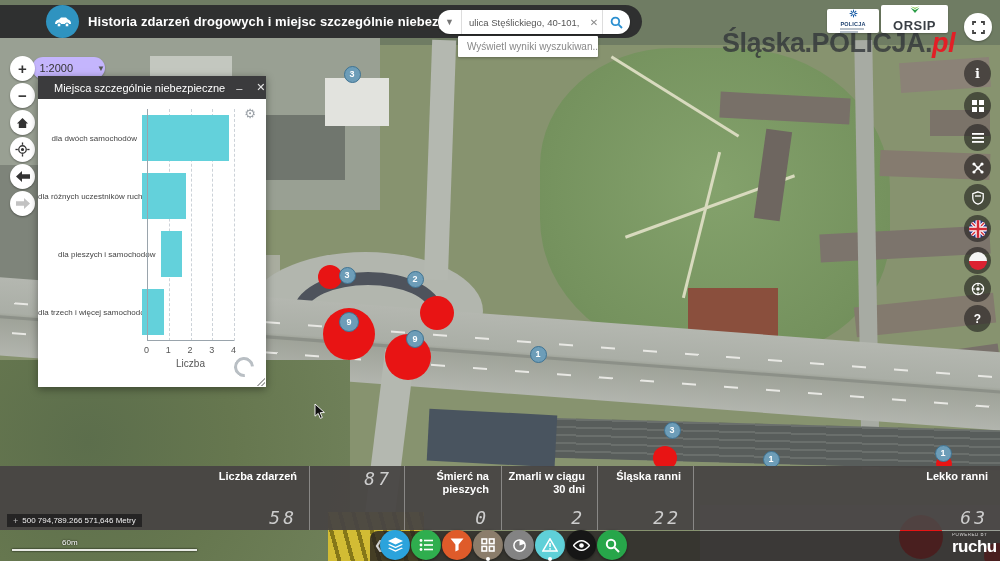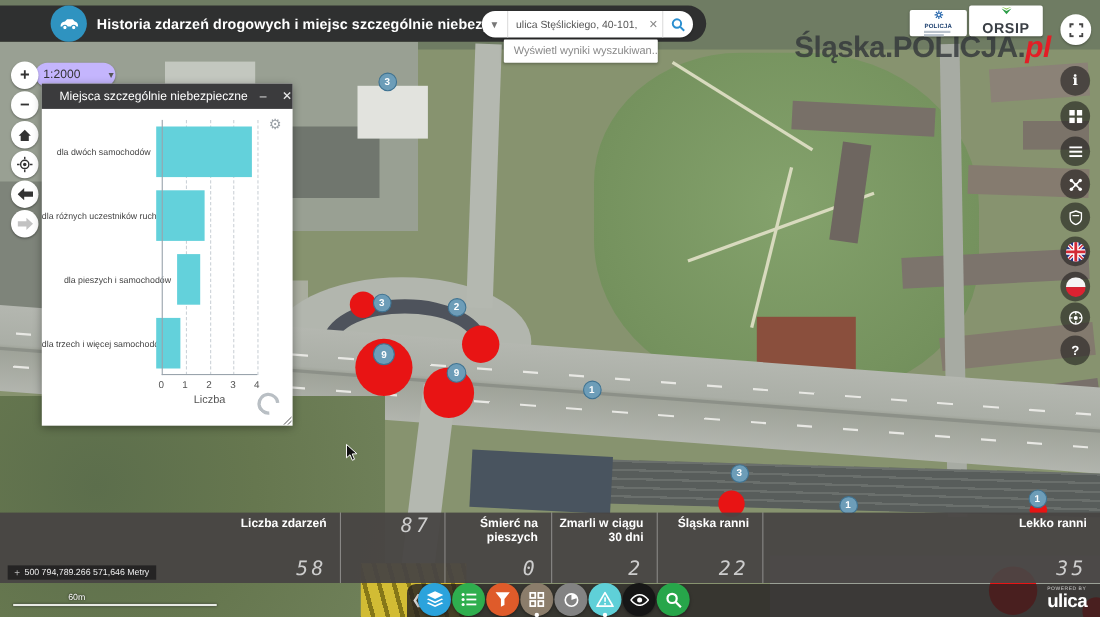--- a/index.html
+++ b/index.html
@@ -346,21 +346,21 @@
       <div class="stat-cell" style="width: 96px;">
         <div class="stat-label">Zmarli w ciągu 30 dni</div>
         <div class="stat-value">2</div>
       </div>
       <div class="stat-cell" style="width: 96px;">
         <div class="stat-label">Śląska ranni</div>
         <div class="stat-value">22</div>
       </div>
       <div class="stat-cell" style="width: 306px;">
         <div class="stat-label">Lekko ranni</div>
-        <div class="stat-value">35</div>
+        <div class="stat-value">63</div>
       </div>
     </div>
 
   <div class="toolbar-bar"></div>
   <span class="tb-collapse">❮</span>
 
   <div class="tb-btn" style="left: 380px; top: 530px; background: rgb(43, 163, 220);">
     <svg width="17" height="16" viewBox="0 0 17 16" fill="#fff">
         <path d="M8.5 0.5 L16 4 L8.5 7.5 L1 4 Z"></path>
         <path d="M2.5 7 L8.5 9.8 L14.5 7 L16 7.8 L8.5 11.3 L1 7.8 Z"></path>
@@ -415,21 +415,21 @@
     <svg width="15" height="15" viewBox="0 0 15 15" fill="none" stroke="#fff" stroke-width="2">
         <circle cx="6" cy="6" r="4.2"></circle>
         <line x1="9.4" y1="9.4" x2="14" y2="14"></line>
       </svg>
   </div>
   <div class="tb-dot" style="left:486px;top:557px"></div>
   <div class="tb-dot" style="left:548px;top:557px"></div>
 
   <div class="esri">
     <div class="pb">POWERED BY</div>
-    <div class="lg">ulica</div>
+    <div class="lg">ruchu</div>
   </div>
 
   <div class="sb-btn" style="top:60px">
       <span style="font-size:13px;font-weight:bold;font-family:'DejaVu Serif',serif">i</span>
     </div>
   <div class="sb-btn" style="top:92px">
     <svg width="12" height="12" viewBox="0 0 12 12" fill="#fff">
         <rect x="0" y="0" width="5" height="5"></rect>
         <rect x="7" y="0" width="5" height="5"></rect>
         <rect x="0" y="7" width="5" height="5"></rect>

